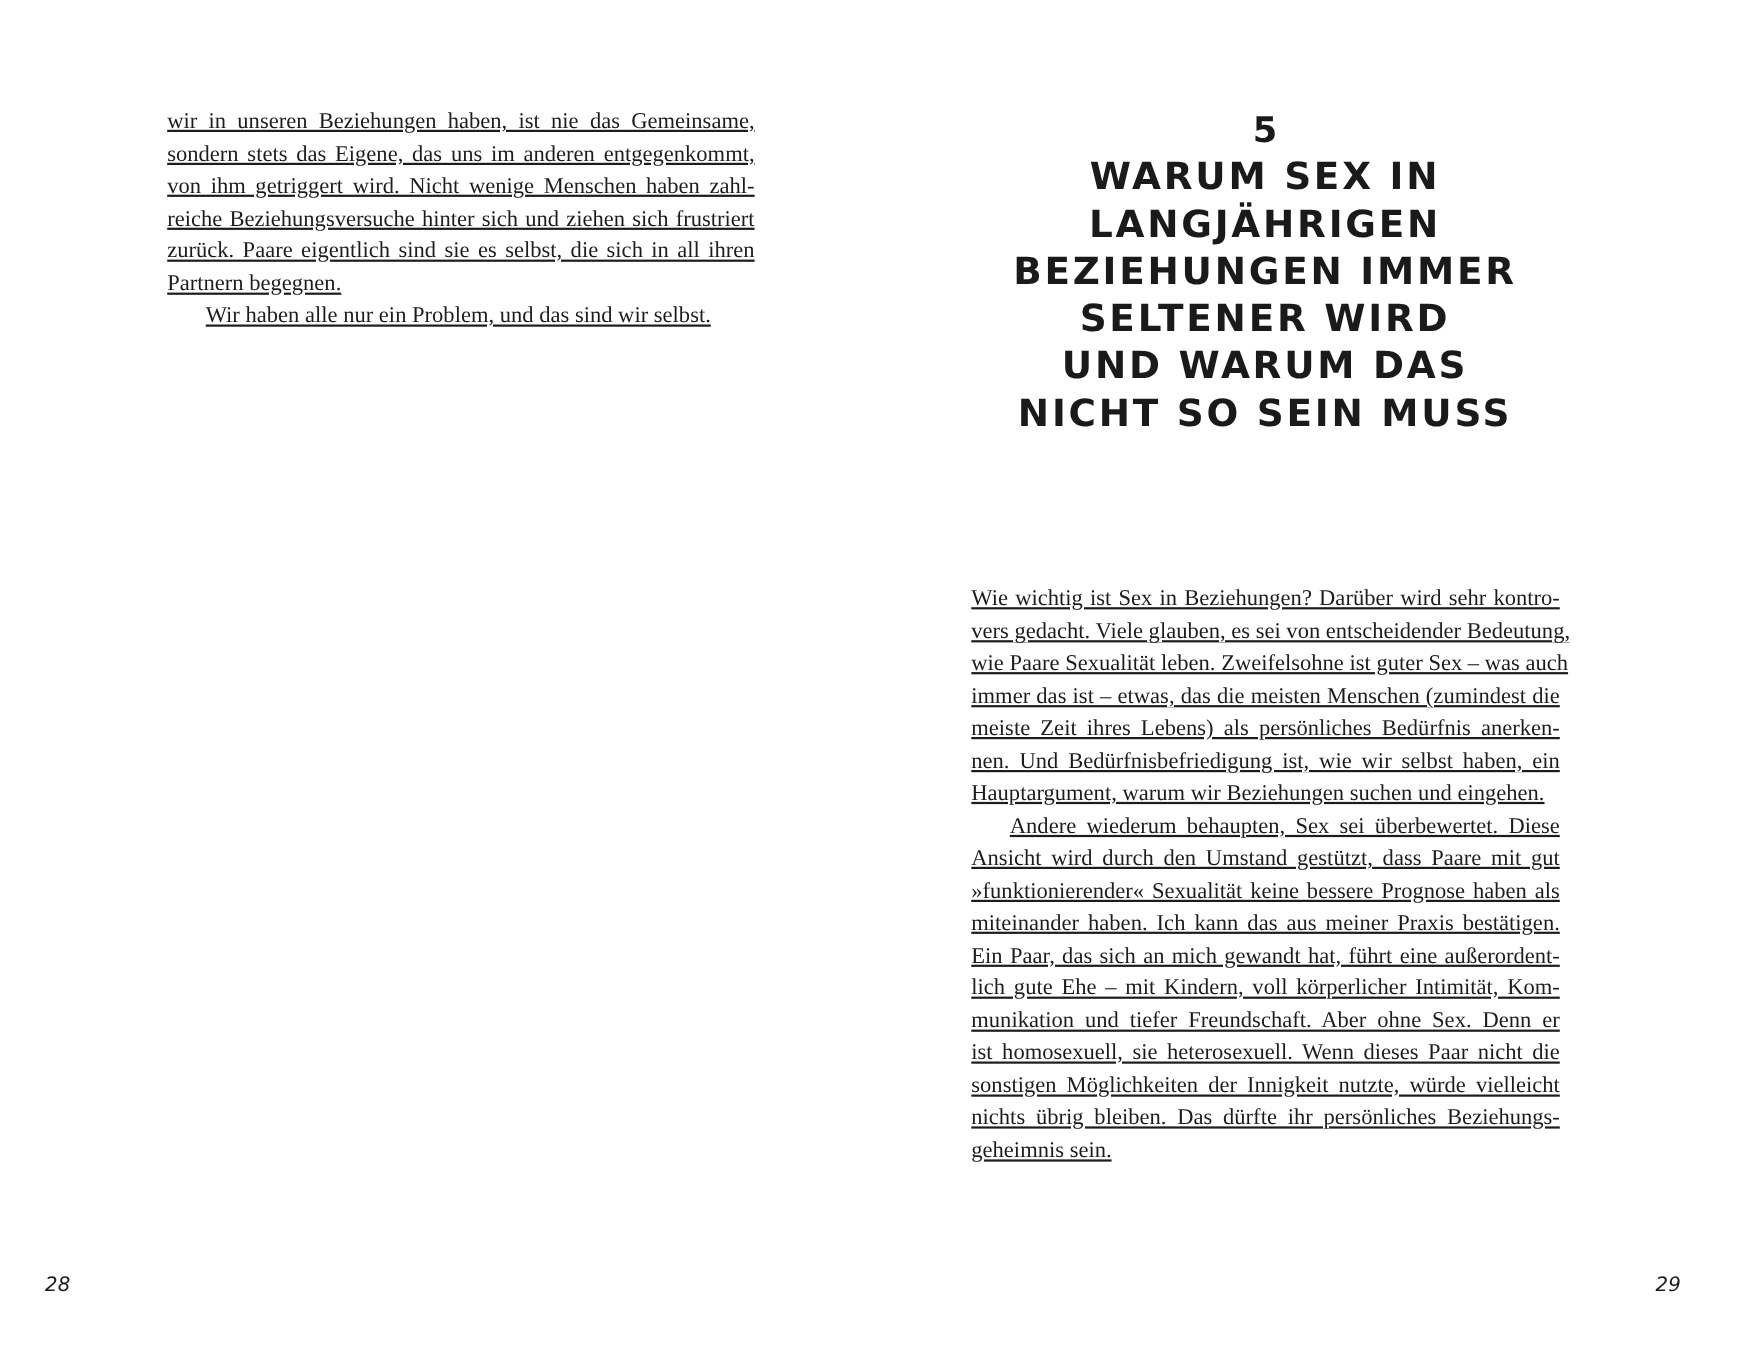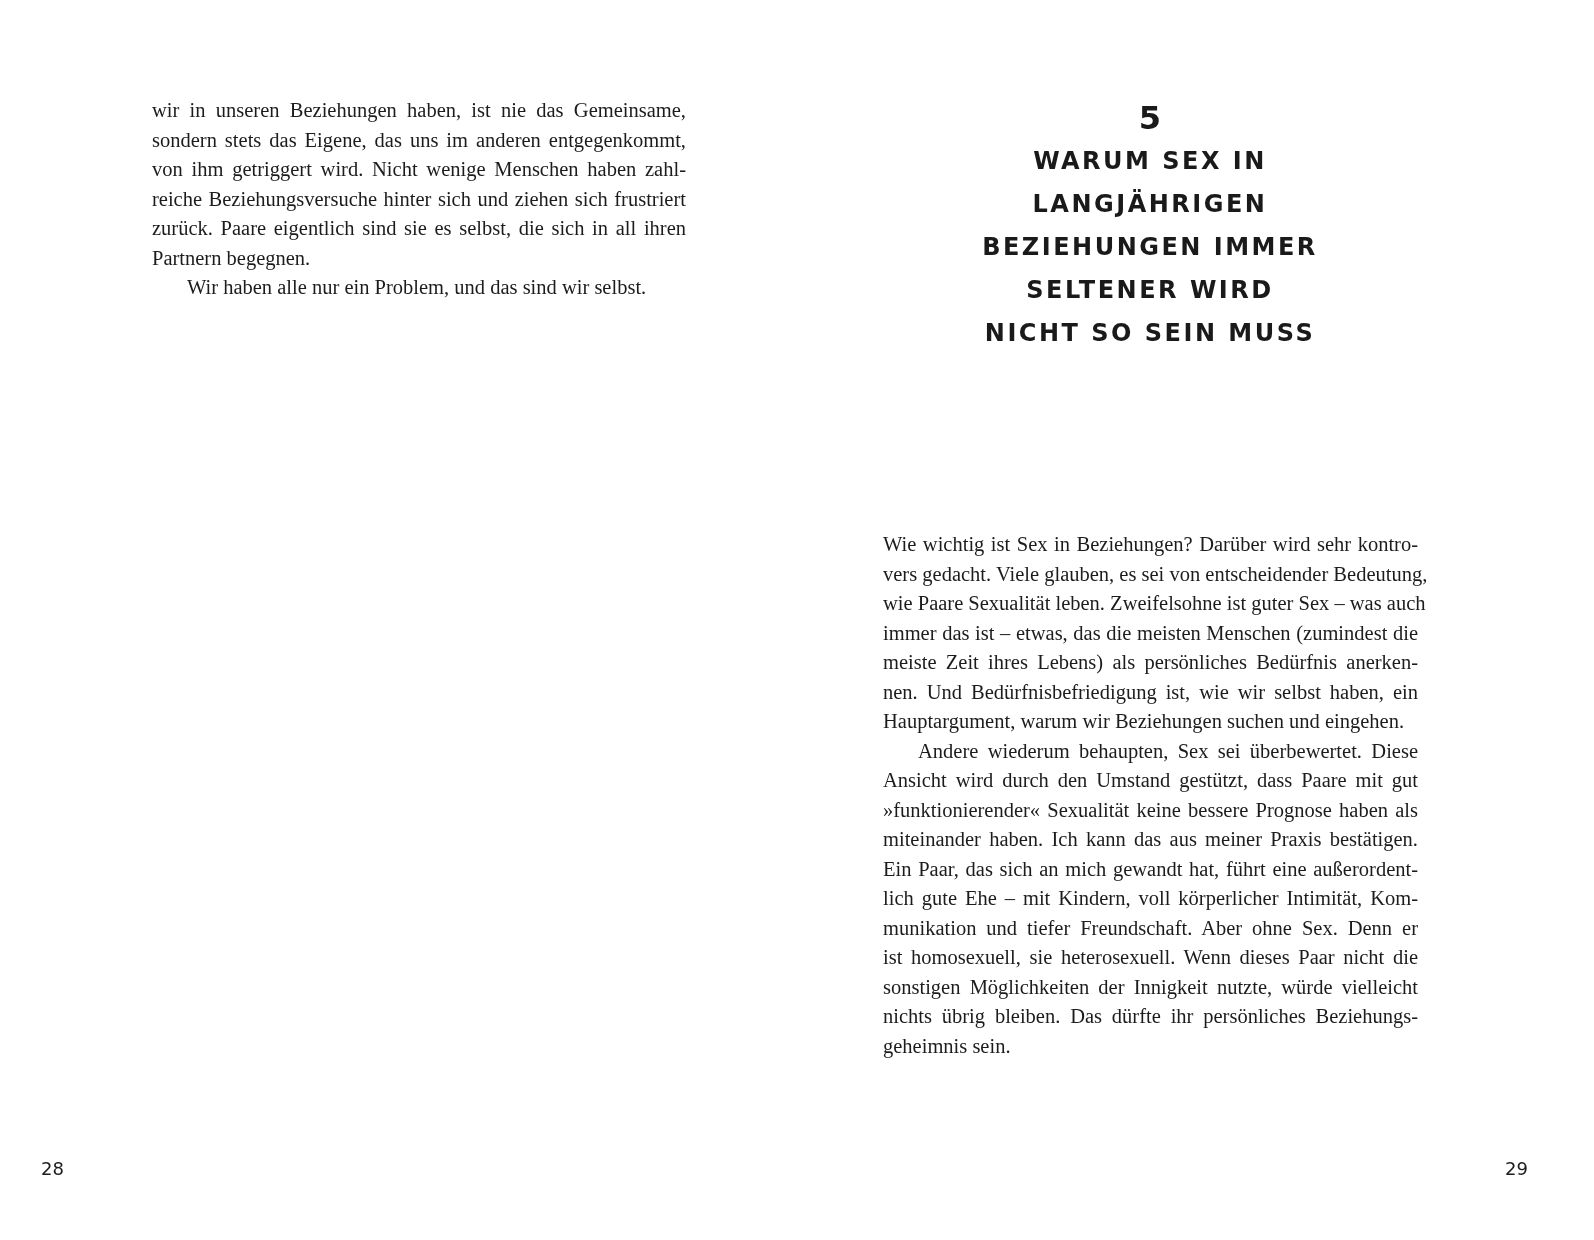--- a/index.html
+++ b/index.html
@@ -29,20 +29,21 @@
       font-size: 20.5px;
       line-height: 29.5px;
       color: #1c1c1c;
     }
     .body-text .line {
       display: block;
       white-space: nowrap;
       text-align: justify;
       text-align-last: justify;
       height: 29.5px;
+      text-decoration: underline;
     }
     .body-text .line.last {
       text-align-last: left;
     }
     .body-text .line.indent {
       padding-left: 35px;
     }
 
     .left-text {
       left: 152px;
@@ -67,31 +68,32 @@
       letter-spacing: 2.5px;
     }
     .chapter-number {
       display: block;
       font-size: 32px;
       line-height: 44px;
       letter-spacing: 0;
     }
     .chapter-title-line {
       display: block;
-      font-size: 24px;
+      font-size: 34px;
       line-height: 43px;
       white-space: nowrap;
     }
 
     .page-number {
       position: absolute;
       top: 1158px;
       font-family: "DejaVu Sans", "Liberation Sans", sans-serif;
       font-size: 18px;
       color: #1c1c1c;
+      font-style: italic;
     }
     .page-number-left { left: 41px; }
     .page-number-right { right: 66px; }
   </style>
 </head>
 <body>
 
 <div class="page page-left">
   <div class="body-text left-text">
     <span class="line">wir in unseren Beziehungen haben, ist nie das Gemeinsame,</span>
@@ -105,20 +107,21 @@
   <div class="page-number page-number-left">28</div>
 </div>
 
 <div class="page page-right">
   <div class="chapter-heading">
     <span class="chapter-number">5</span>
     <span class="chapter-title-line">WARUM SEX IN</span>
     <span class="chapter-title-line">LANGJÄHRIGEN</span>
     <span class="chapter-title-line">BEZIEHUNGEN IMMER</span>
     <span class="chapter-title-line">SELTENER WIRD</span>
+    <span class="chapter-title-line">UND WARUM DAS</span>
     <span class="chapter-title-line">NICHT SO SEIN MUSS</span>
   </div>
 
   <div class="body-text right-text">
     <span class="line">Wie wichtig ist Sex in Beziehungen? Darüber wird sehr kontro-</span>
     <span class="line">vers gedacht. Viele glauben, es sei von entscheidender Bedeutung,</span>
     <span class="line">wie Paare Sexualität leben. Zweifelsohne ist guter Sex – was auch</span>
     <span class="line">immer das ist – etwas, das die meisten Menschen (zumindest die</span>
     <span class="line">meiste Zeit ihres Lebens) als persönliches Bedürfnis anerken-</span>
     <span class="line">nen. Und Bedürfnisbefriedigung ist, wie wir selbst haben, ein</span>

